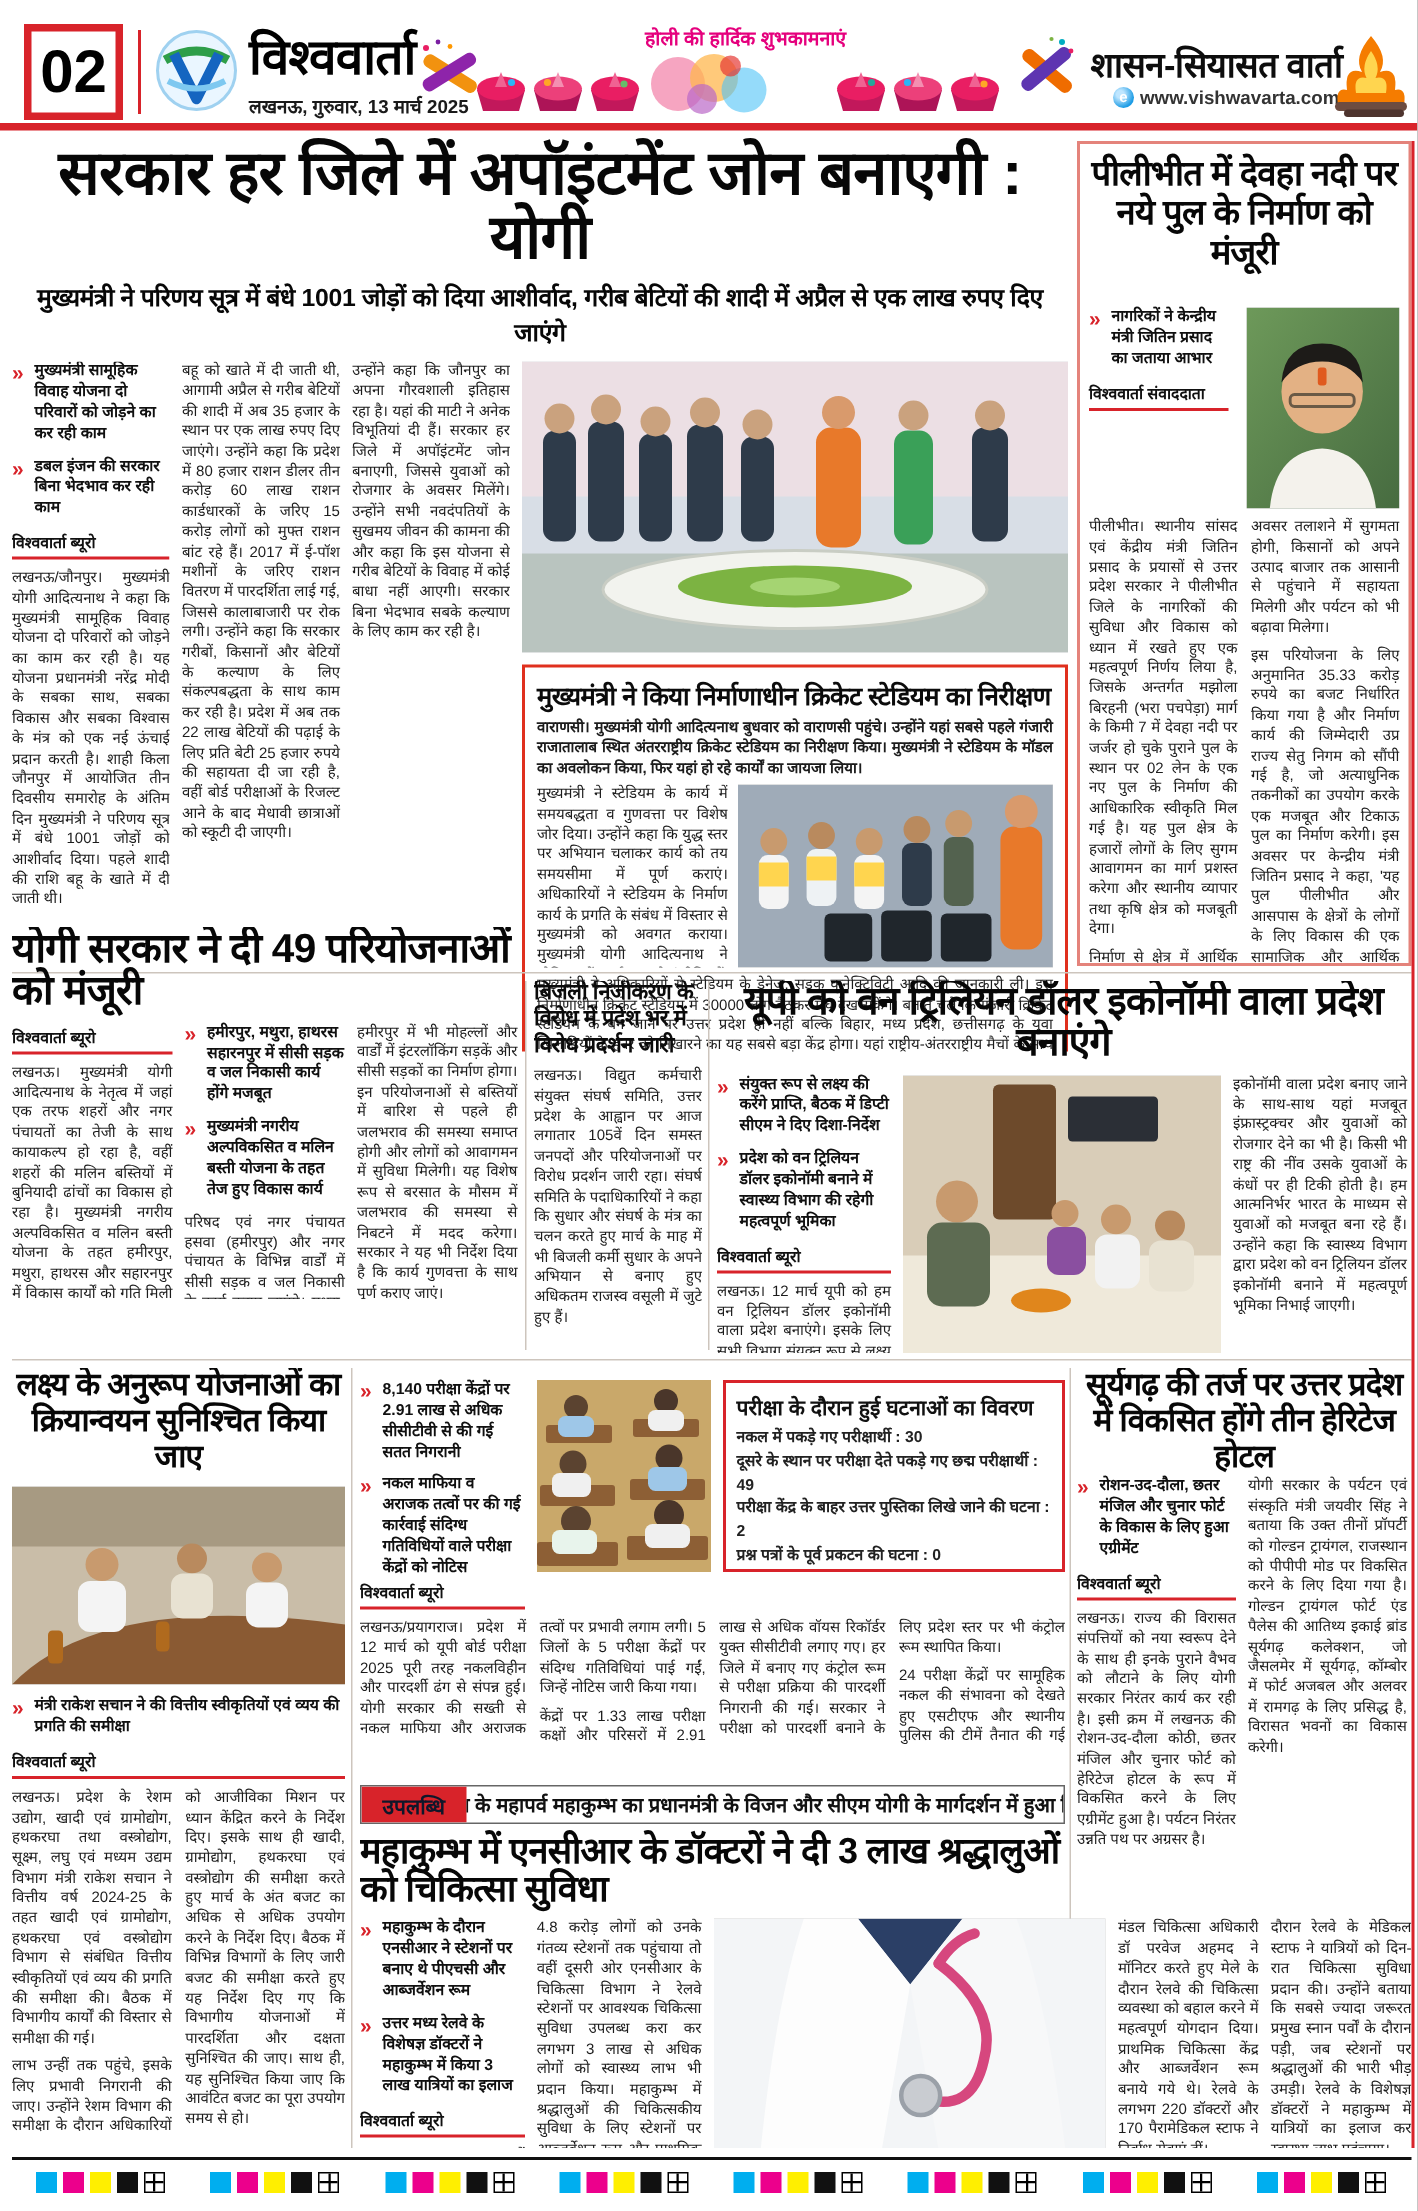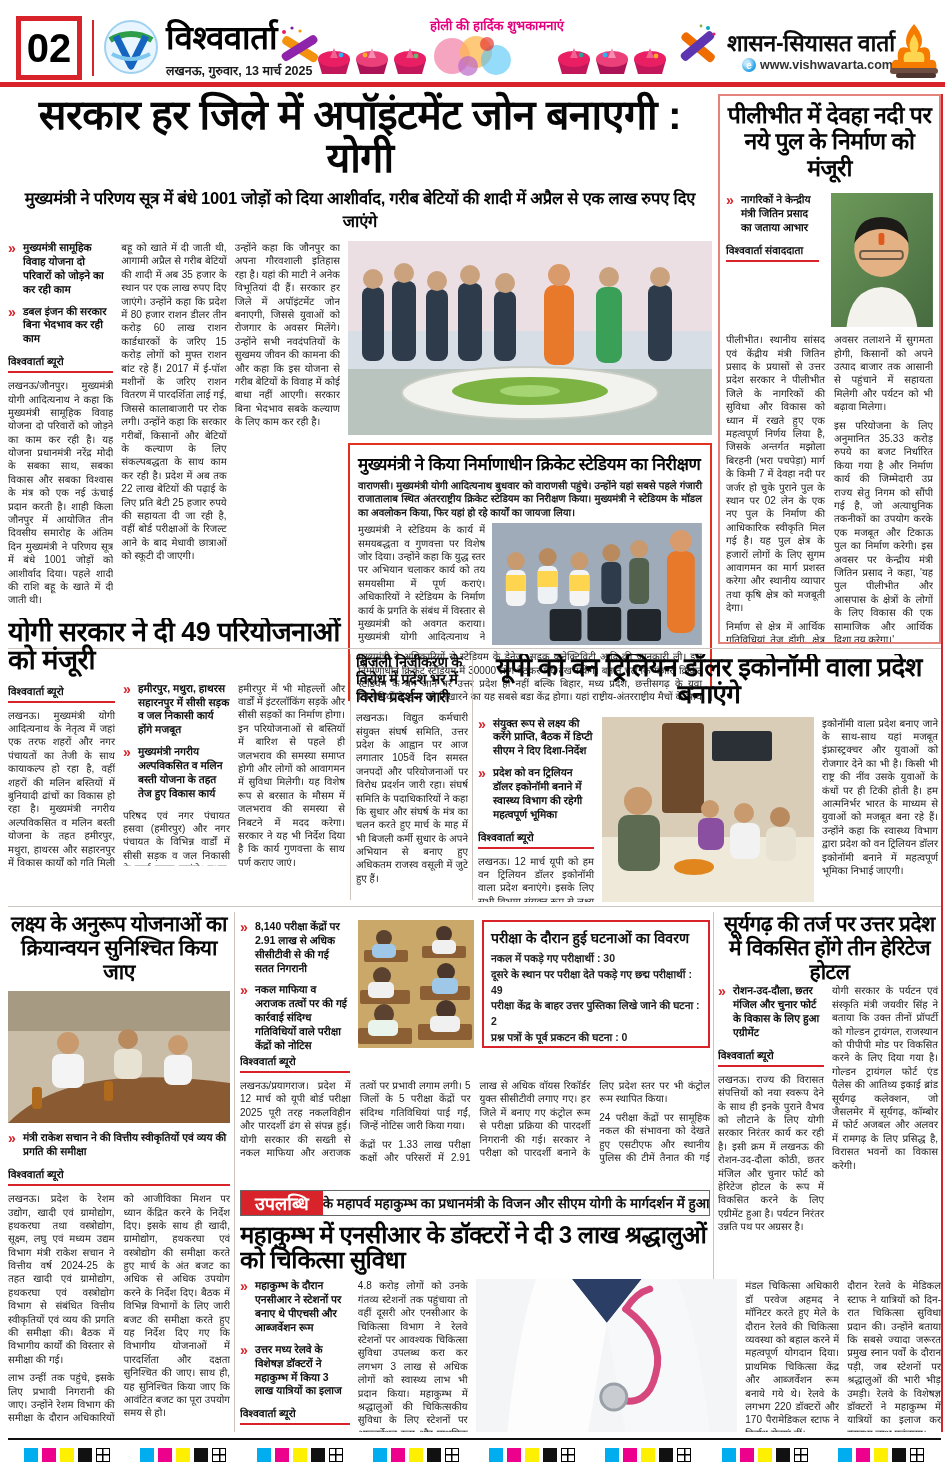--- a/index.html
+++ b/index.html
@@ -34,21 +34,21 @@
           display:inline-flex;align-items:center;justify-content:center;color:#fff;font-size:10px;font-weight:bold}
   .hd-strip{position:absolute;left:0;top:82px;width:945px;height:5px;background:#d8232a}
   
   .ah{font-weight:bold;color:#070707;text-align:center;letter-spacing:-.5px}
   
   .incbox{border:2px solid #d8232a;padding:6px 7px}
   .incbox .it{font-size:14px;font-weight:bold;margin-bottom:4px}
   .incbox .ii{font-size:10.5px;font-weight:bold;line-height:1.5;color:#222}
   
   .stripbox{display:flex;align-items:stretch;border:1px solid #666;height:26px;overflow:hidden}
-  .tag{background:#d8232a;color:#ffffff;font-weight:bold;font-size:18px;display:flex;align-items:center;justify-content:center;padding:0 14px}
+  .tag{background:#d8232a;color:#0f172a;font-weight:bold;font-size:14px;display:flex;align-items:center;justify-content:center;padding:0 14px}
   .striptext{flex:1;display:flex;align-items:center;justify-content:center;font-weight:bold;font-size:13.5px;color:#111;padding:0 6px;white-space:nowrap;overflow:hidden}
   
   .footline{position:absolute;left:8px;top:1438px;width:933px;height:2px;background:#101010}
   .marks{position:absolute;left:24px;top:1448px;width:900px;display:flex;justify-content:space-between}
   .mgroup{display:flex;gap:4px}
   .sq{width:14px;height:14px}
   .reg{width:14px;height:14px;border:1.5px solid #000;
        background:linear-gradient(#000,#000) center/100% 1.5px no-repeat,
                   linear-gradient(#000,#000) center/1.5px 100% no-repeat}
 </style>
@@ -244,21 +244,21 @@
             </div>
           </div>
           <div class="bodytext" style="margin-top:5px">मुख्यमंत्री ने अधिकारियों से स्टेडियम के ड्रेनेज, सड़क कनेक्टिविटी आदि की जानकारी ली। इस निर्माणाधीन क्रिकेट स्टेडियम में 30000 लोग बैठकर मैच देख सकेंगे। बताते चले कि गंजारी क्रिकेट स्टेडियम के बन जाने पर उत्तर प्रदेश ही नहीं बल्कि बिहार, मध्य प्रदेश, छत्तीसगढ़ के युवा खिलाड़ियों के हुनर को निखारने का यह सबसे बड़ा केंद्र होगा। यहां राष्ट्रीय-अंतरराष्ट्रीय मैचों के साथ बैडमिंटन, टेबल टेनिस, तैराकी की भी सुविधा होगी। उत्तर प्रदेश में कानपुर और लखनऊ के बाद यह तीसरा स्टेडियम होगा, जहां अंतरराष्ट्रीय क्रिकेट मैच खेले जाएंगे। प्रधानमंत्री नरेन्द्र मोदी ने 23 सितंबर को राजातालाब के गंजारी में अंतरराष्ट्रीय क्रिकेट स्टेडियम का शिलान्यास किया था। निरीक्षण के दौरान कैबिनेट मंत्री अनिल राजभर, राज्यमंत्री (स्वतंत्र प्रभार) रविंद्र जायसवाल, दयाशंकर मिश्र 'दयालु', महापौर अशोक तिवारी, जिला पंचायत अध्यक्ष पूनम मौर्या, विधायक सौरभ श्रीवास्तव आदि मौजूद रहे।</div>
         </div>
       </div>
     </div>
   </div>
 
   <div class="abs" style="left:718px;top:94px;width:223px;height:550px;border:2px solid #e4837b;padding:6px;overflow:hidden">
     <div class="ah" style="font-size:23px;line-height:1.15">पीलीभीत में देवहा नदी पर नये पुल के निर्माण को मंजूरी</div>
-    <div style="display:flex;gap:12px;margin-top:12px">
+    <div style="display:flex;gap:12px;margin-top:24px">
       <div style="width:96px">
         <div class="bullet">नागरिकों ने केन्द्रीय मंत्री जितिन प्रसाद का जताया आभार</div>
         <span class="byline">विश्ववार्ता संवाददाता</span>
       </div>
       <div class="photo" style="width:105px;height:134px">
         <svg viewBox="0 0 105 134" preserveAspectRatio="none">
           <rect width="105" height="134" fill="#57804f"></rect>
           <rect width="105" height="134" fill="url(#gph)" opacity=".4"></rect>
           <defs>
               <linearGradient id="gph" x1="0" y1="0" x2="1" y2="1">

